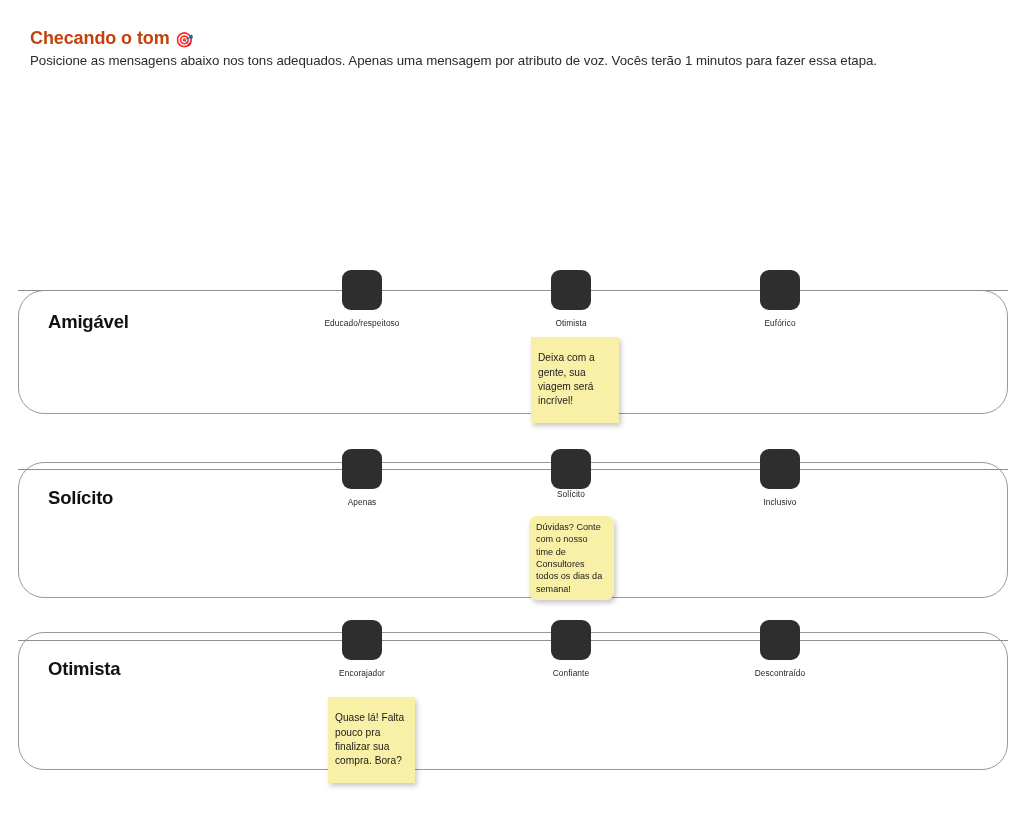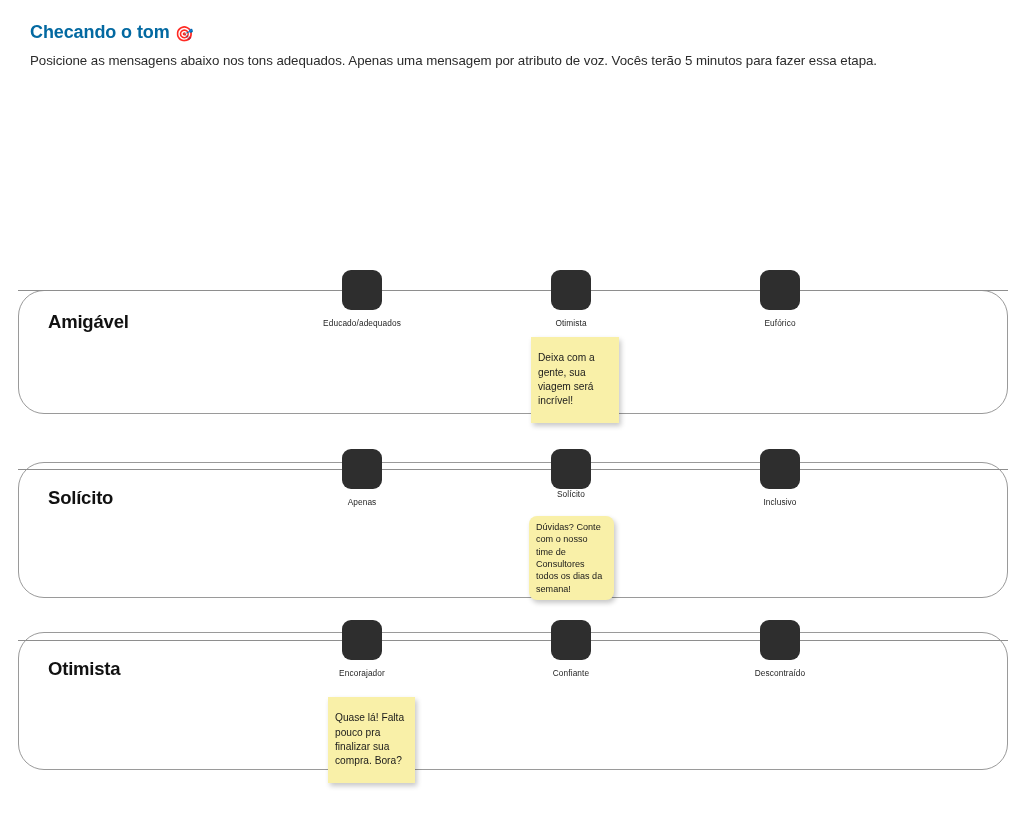--- a/index.html
+++ b/index.html
@@ -14,25 +14,25 @@
     position: relative;
     font-family: "Liberation Sans", "DejaVu Sans", sans-serif;
     color: #1a1a1a;
     overflow: hidden;
   }
 
   
   .page-title {
     position: absolute;
     left: 30px;
-    top: 22px;
+    top: 28px;
     font-size: 18px;
     font-weight: bold;
     letter-spacing: -0.1px;
-    color: #0369a1;
+    color: #c2410c;
     white-space: nowrap;
     display: flex;
     align-items: center;
     gap: 6px;
   }
   .page-title .title-text { display: inline-block; }
   .title-emoji {
     font-size: 15px;
     line-height: 1;
     position: relative;
@@ -132,33 +132,33 @@
     line-height: 1.37;
   }
 </style>
 </head>
 <body>
 
 <div class="page-title">
   <span class="title-text">Checando o tom</span>
   <span class="title-emoji">🎯</span>
 </div>
-<div class="page-subtitle">Posicione as mensagens abaixo nos tons adequados. Apenas uma mensagem por atributo de voz. Vocês terão 5 minutos para fazer essa etapa.</div>
+<div class="page-subtitle">Posicione as mensagens abaixo nos tons adequados. Apenas uma mensagem por atributo de voz. Vocês terão 1 minutos para fazer essa etapa.</div>
 
 <div class="rows-area">
 
   <div class="tone-row">
     <div class="row-card" style="top:290px; height:124px;"></div>
     <div class="axis-line" style="top:290px;"></div>
 
     <div class="row-label" style="top:311px;">Amigável</div>
 
     <div class="tick" style="left:362px; top:290px;">
       <div class="tick-marker" style="top:-20px;"></div>
-      <div class="tick-label" style="top:28px;">Educado/adequados</div>
+      <div class="tick-label" style="top:28px;">Educado/respeitoso</div>
     </div>
     <div class="tick" style="left:571px; top:290px;">
       <div class="tick-marker" style="top:-20px;"></div>
       <div class="tick-label" style="top:28px;">Otimista</div>
     </div>
     <div class="tick" style="left:780px; top:290px;">
       <div class="tick-marker" style="top:-20px;"></div>
       <div class="tick-label" style="top:28px;">Eufórico</div>
     </div>
 

